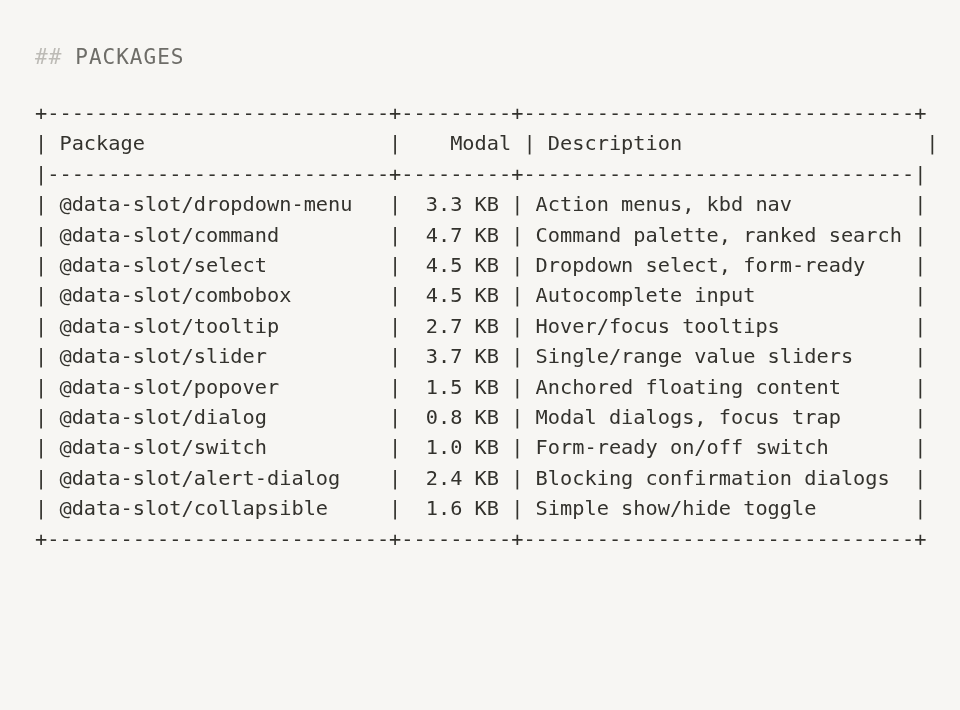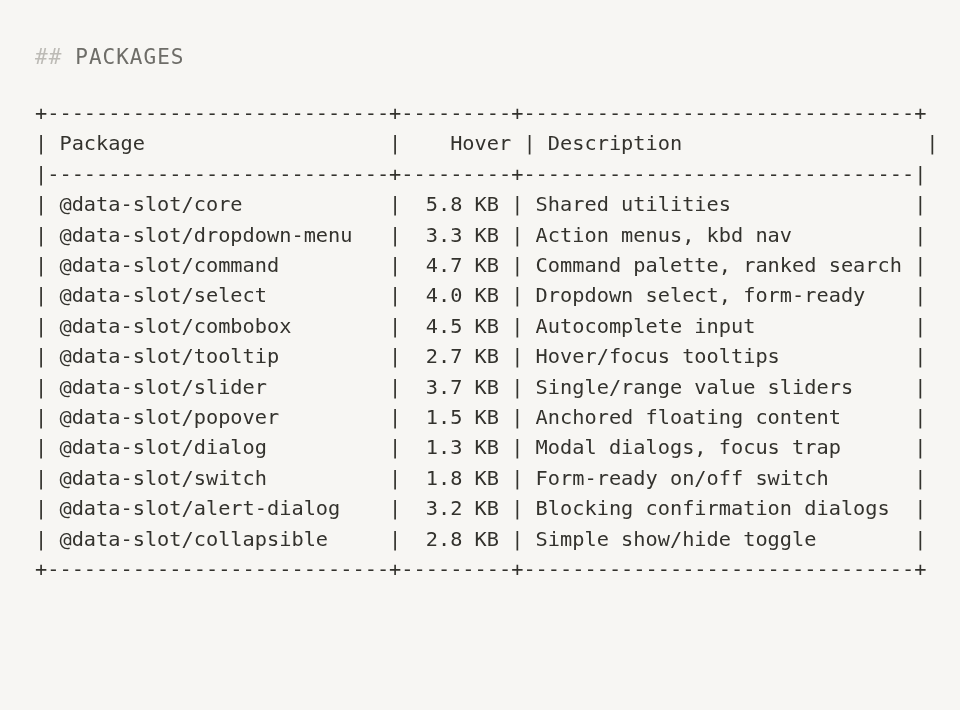--- a/index.html
+++ b/index.html
@@ -50,29 +50,28 @@
   }
 </style>
 </head>
 <body>
 
 <div class="page">
   <h2 class="heading"><span class="hash">##</span><span class="title">PACKAGES</span></h2>
 
   <div class="ascii-table">
       <div class="line">+----------------------------+---------+--------------------------------+</div>
-      <div class="line">| Package                    |    Hover | Description                    |</div>
+      <div class="line">| Package                    |    Modal | Description                    |</div>
       <div class="line">|----------------------------+---------+--------------------------------|</div>
-      <div class="line">| @data-slot/core            |  5.8 KB | Shared utilities               |</div>
       <div class="line">| @data-slot/dropdown-menu   |  3.3 KB | Action menus, kbd nav          |</div>
       <div class="line">| @data-slot/command         |  4.7 KB | Command palette, ranked search |</div>
-      <div class="line">| @data-slot/select          |  4.0 KB | Dropdown select, form-ready    |</div>
+      <div class="line">| @data-slot/select          |  4.5 KB | Dropdown select, form-ready    |</div>
       <div class="line">| @data-slot/combobox        |  4.5 KB | Autocomplete input             |</div>
       <div class="line">| @data-slot/tooltip         |  2.7 KB | Hover/focus tooltips           |</div>
       <div class="line">| @data-slot/slider          |  3.7 KB | Single/range value sliders     |</div>
       <div class="line">| @data-slot/popover         |  1.5 KB | Anchored floating content      |</div>
-      <div class="line">| @data-slot/dialog          |  1.3 KB | Modal dialogs, focus trap      |</div>
-      <div class="line">| @data-slot/switch          |  1.8 KB | Form-ready on/off switch       |</div>
-      <div class="line">| @data-slot/alert-dialog    |  3.2 KB | Blocking confirmation dialogs  |</div>
-      <div class="line">| @data-slot/collapsible     |  2.8 KB | Simple show/hide toggle        |</div>
+      <div class="line">| @data-slot/dialog          |  0.8 KB | Modal dialogs, focus trap      |</div>
+      <div class="line">| @data-slot/switch          |  1.0 KB | Form-ready on/off switch       |</div>
+      <div class="line">| @data-slot/alert-dialog    |  2.4 KB | Blocking confirmation dialogs  |</div>
+      <div class="line">| @data-slot/collapsible     |  1.6 KB | Simple show/hide toggle        |</div>
       <div class="line">+----------------------------+---------+--------------------------------+</div>
     </div>
 </div>
 
 </body></html>

